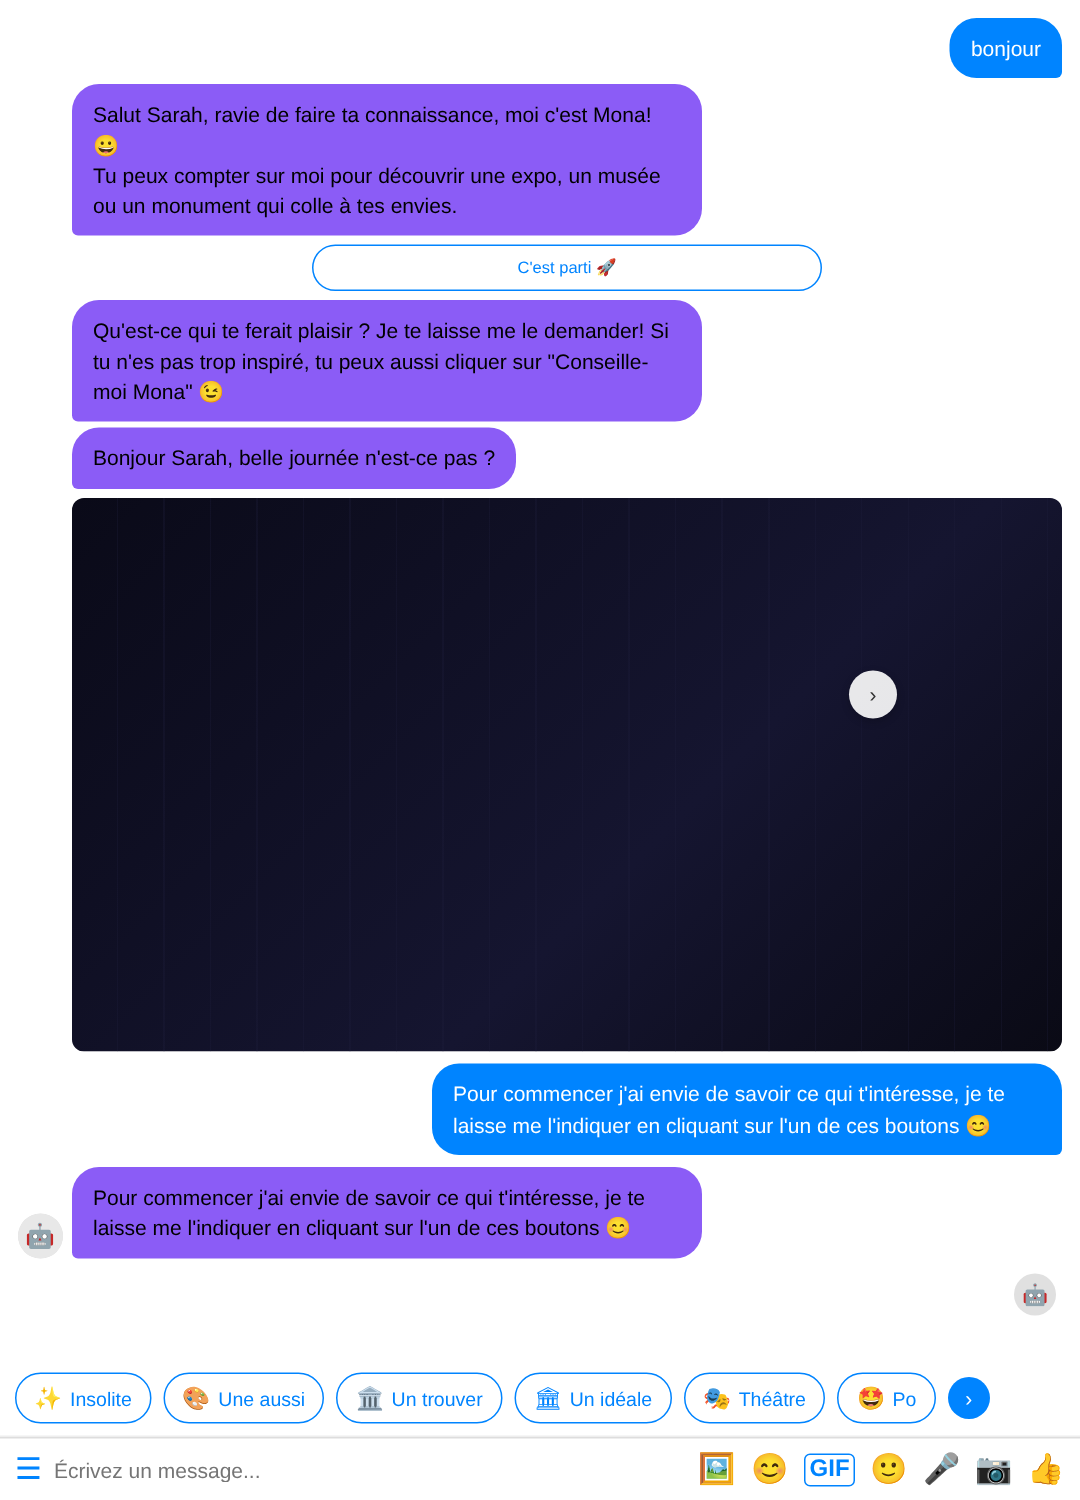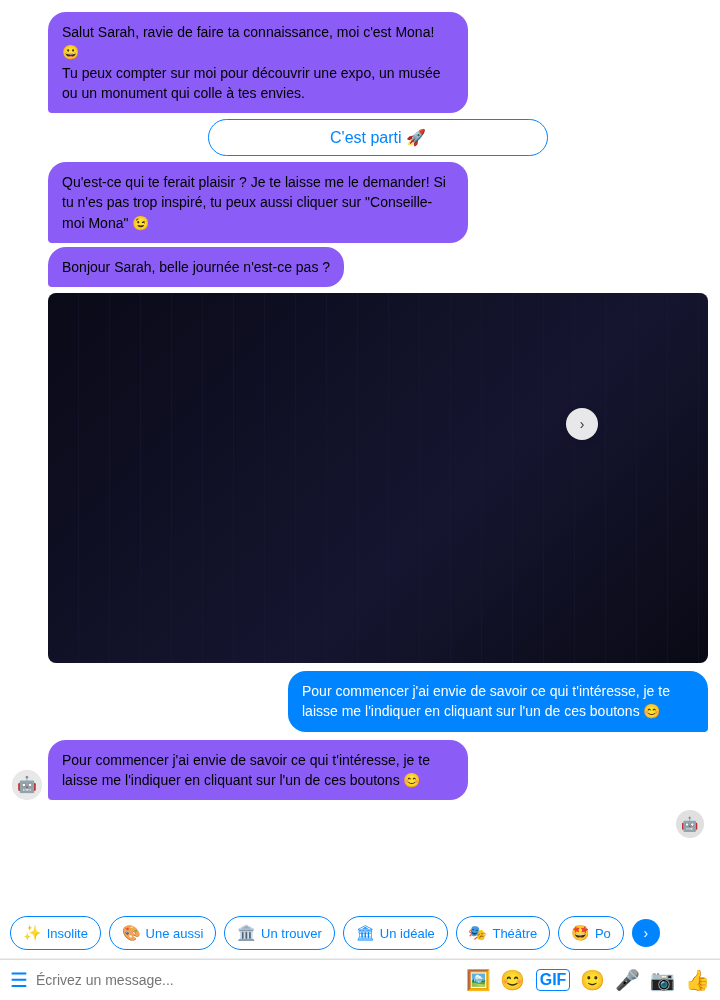--- a/index.html
+++ b/index.html
@@ -75,21 +75,21 @@
       display: flex;
       justify-content: center;
       margin: 6px 0 6px 36px;
     }
     .cta-btn {
       border: 1.5px solid #0084ff;
       color: #0084ff;
       background: #fff;
       border-radius: 20px;
       padding: 8px 24px;
-      font-size: 16px;
+      font-size: 11px;
       cursor: pointer;
       width: 340px;
       text-align: center;
     }
 
     
     .carousel-container {
       margin: 6px 0 6px 36px;
       display: flex;
       overflow: hidden;
@@ -262,20 +262,25 @@
       background: linear-gradient(135deg, #0a0a15 0%, #1a1a30 50%, #0f0f20 100%);
     }
 
     .msg-text { white-space: pre-line; }
   </style>
 </head>
 <body>
 
 <div class="chat-area">
 
+  <div class="msg-row right msg-spacing">
+    <div class="bubble right">
+      <span>bonjour</span>
+    </div>
+  </div>
 
   <div class="msg-row left msg-spacing">
     <div class="avatar-placeholder"></div>
     <div class="bubble left">
       <span class="msg-text">Salut Sarah, ravie de faire ta connaissance, moi c'est Mona! 😀
 Tu peux compter sur moi pour découvrir une expo, un musée ou un monument qui colle à tes envies.</span>
     </div>
   </div>
 
   <div class="cta-row">

